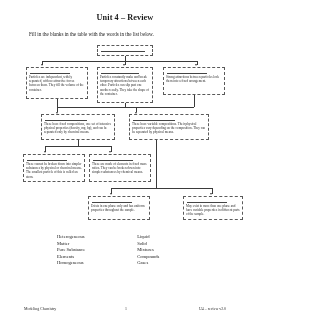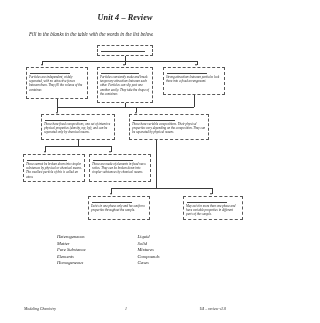--- a/index.html
+++ b/index.html
@@ -12,21 +12,20 @@
     height: 323px;
     font-family: "Liberation Serif", serif;
     color: #1a1a1a;
     position: relative;
     overflow: hidden;
   }
   .page {
     position: relative;
     width: 250px;
     height: 323px;
-    font-style: italic;
   }
 
   
   .title {
     position: absolute;
     top: 13px;
     left: 0;
     width: 250px;
     text-align: center;
     font-size: 8.2px;

